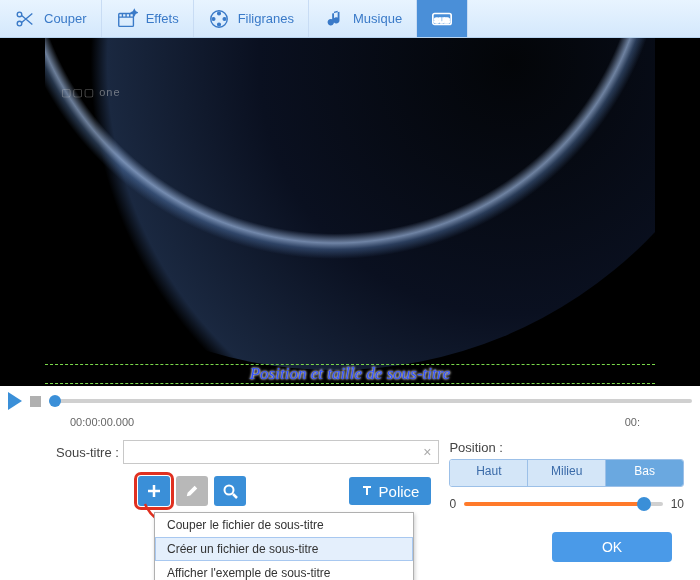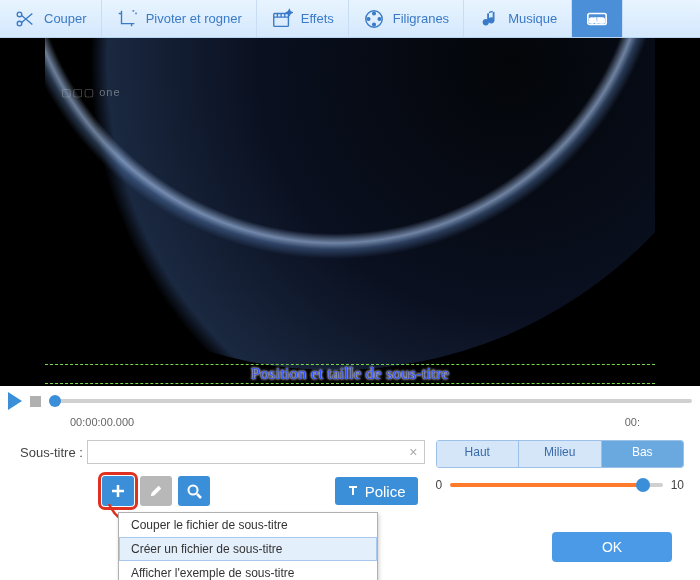--- a/index.html
+++ b/index.html
@@ -10,31 +10,31 @@
 .tool-item.active { background: #4a8fd8; color: #fff; }
 .tool-icon { width: 22px; height: 22px; display: flex; align-items: center; justify-content: center; }
 .tool-icon svg { width: 22px; height: 22px; }
 
 .preview { width: 700px; height: 348px; background: #000; position: relative; display: flex; justify-content: center; }
 .video-area { width: 610px; height: 348px; position: relative; background: radial-gradient(ellipse 400px 280px at 65% 10%, #8aa4c4 0%, #4a5a78 15%, #1a2238 35%, #050810 60%, #000 80%); overflow: hidden; }
 .earth-rim { position: absolute; width: 900px; height: 900px; border-radius: 50%; left: -160px; top: -560px; background: radial-gradient(circle at 50% 50%, transparent 0%, transparent 48%, rgba(180,210,255,0.6) 49.5%, rgba(120,170,240,0.3) 50.5%, transparent 52%); }
 .earth-body { position: absolute; width: 880px; height: 880px; border-radius: 50%; left: -150px; top: -548px; background: radial-gradient(circle at 70% 65%, #030508 0%, #0a1020 30%, #1a2840 48%, transparent 50%); }
 .watermark-one { position: absolute; left: 16px; top: 48px; color: rgba(200,200,200,0.5); font-size: 11px; letter-spacing: 1px; }
 .subtitle-guide { position: absolute; left: 0; right: 0; top: 326px; border-top: 1px dashed #7ad84a; border-bottom: 1px dashed #7ad84a; height: 20px; }
-.subtitle-text { position: absolute; width: 100%; text-align: center; top: 326px; color: #3050ff; font-size: 17px; font-family: 'Times New Roman', serif; text-shadow: 0 0 3px #fff, 0 0 2px #fff; }
+.subtitle-text { position: absolute; width: 100%; text-align: center; top: 326px; color: #3050ff; font-size: 17px; font-style: italic; font-family: 'Times New Roman', serif; text-shadow: 0 0 3px #fff, 0 0 2px #fff; }
 
 .controls { display: flex; align-items: center; height: 30px; padding: 4px 8px; gap: 8px; }
 .play-btn { width: 0; height: 0; border-left: 14px solid #3a8fd8; border-top: 9px solid transparent; border-bottom: 9px solid transparent; cursor: pointer; }
 .stop-btn { width: 11px; height: 11px; background: #b0b0b0; cursor: pointer; }
 .seek-track { flex: 1; height: 4px; background: #d0d0d0; border-radius: 2px; position: relative; }
 .seek-thumb { position: absolute; left: 0; top: -4px; width: 12px; height: 12px; border-radius: 50%; background: #3a8fd8; }
 
 .timecodes { display: flex; justify-content: space-between; padding: 0 60px 0 70px; font-size: 11px; color: #666; height: 16px; }
 
-.bottom { display: flex; padding: 8px 16px 0 20px; gap: 18px; position: relative; }
+.bottom { display: flex; padding: 8px 16px 0 20px; gap: 18px; position: relative; margin-left: 36px; }
 .left-col { width: 400px; }
 .right-col { width: 250px; }
 
 .subtitle-row { display: flex; align-items: center; gap: 4px; margin-bottom: 12px; }
 .subtitle-label { font-size: 13px; color: #444; }
 .subtitle-input { flex: 1; height: 24px; border: 1px solid #c8c8c8; padding: 0 6px; font-size: 12px; }
 .clear-x { color: #aaa; margin-left: -20px; font-size: 14px; cursor: pointer; position: relative; }
 
 .btn-row { display: flex; gap: 6px; align-items: center; padding-left: 82px; }
 .icon-btn { width: 32px; height: 30px; background: #3a8fd8; border-radius: 3px; display: flex; align-items: center; justify-content: center; color: #fff; cursor: pointer; }
@@ -66,29 +66,20 @@
 <div class="toolbar">
   <div class="tool-item">
     <span class="tool-icon">
         <svg viewBox="0 0 24 24" fill="none" stroke="#3a7ac8" stroke-width="1.5">
           <circle cx="6" cy="7" r="2.5"></circle>
           <circle cx="6" cy="17" r="2.5"></circle>
           <path d="M8 8l12 10M8 16l12-10"></path>
         </svg>
       </span>
     <span>Couper</span>
-  </div>
-  <div class="tool-item">
-    <span class="tool-icon">
-        <svg viewBox="0 0 24 24" fill="none" stroke="#3a7ac8" stroke-width="1.5">
-          <path d="M6 3v14h14M3 6h3M17 20v-3"></path>
-          <path d="M18 3a4 4 0 014 4" stroke-dasharray="2 2"></path>
-        </svg>
-      </span>
-    <span>Pivoter et rogner</span>
   </div>
   <div class="tool-item">
     <span class="tool-icon">
         <svg viewBox="0 0 24 24" fill="none" stroke="#3a7ac8" stroke-width="1.5">
           <rect x="3" y="6" width="16" height="14" rx="1"></rect>
           <path d="M3 10h16M7 6v4M11 6v4M15 6v4"></path>
           <path d="M20 2l1 2 2 1-2 1-1 2-1-2-2-1 2-1z" fill="#3a7ac8"></path>
         </svg>
       </span>
     <span>Effets</span>
@@ -184,20 +175,21 @@
     </svg>
 
     <div class="dropdown">
       <div class="dropdown-item">Couper le fichier de sous-titre</div>
       <div class="dropdown-item hover">Créer un fichier de sous-titre</div>
       <div class="dropdown-item">Afficher l'exemple de sous-titre</div>
     </div>
   </div>
 
   <div class="right-col">
+    <div class="pos-label">Position :</div>
     <div class="seg-group">
       <div class="seg">Haut</div>
       <div class="seg">Milieu</div>
       <div class="seg selected">Bas</div>
     </div>
     <div class="slider-row">
       <span>0</span>
       <div class="slider-track">
         <div class="slider-thumb"></div>
       </div>

